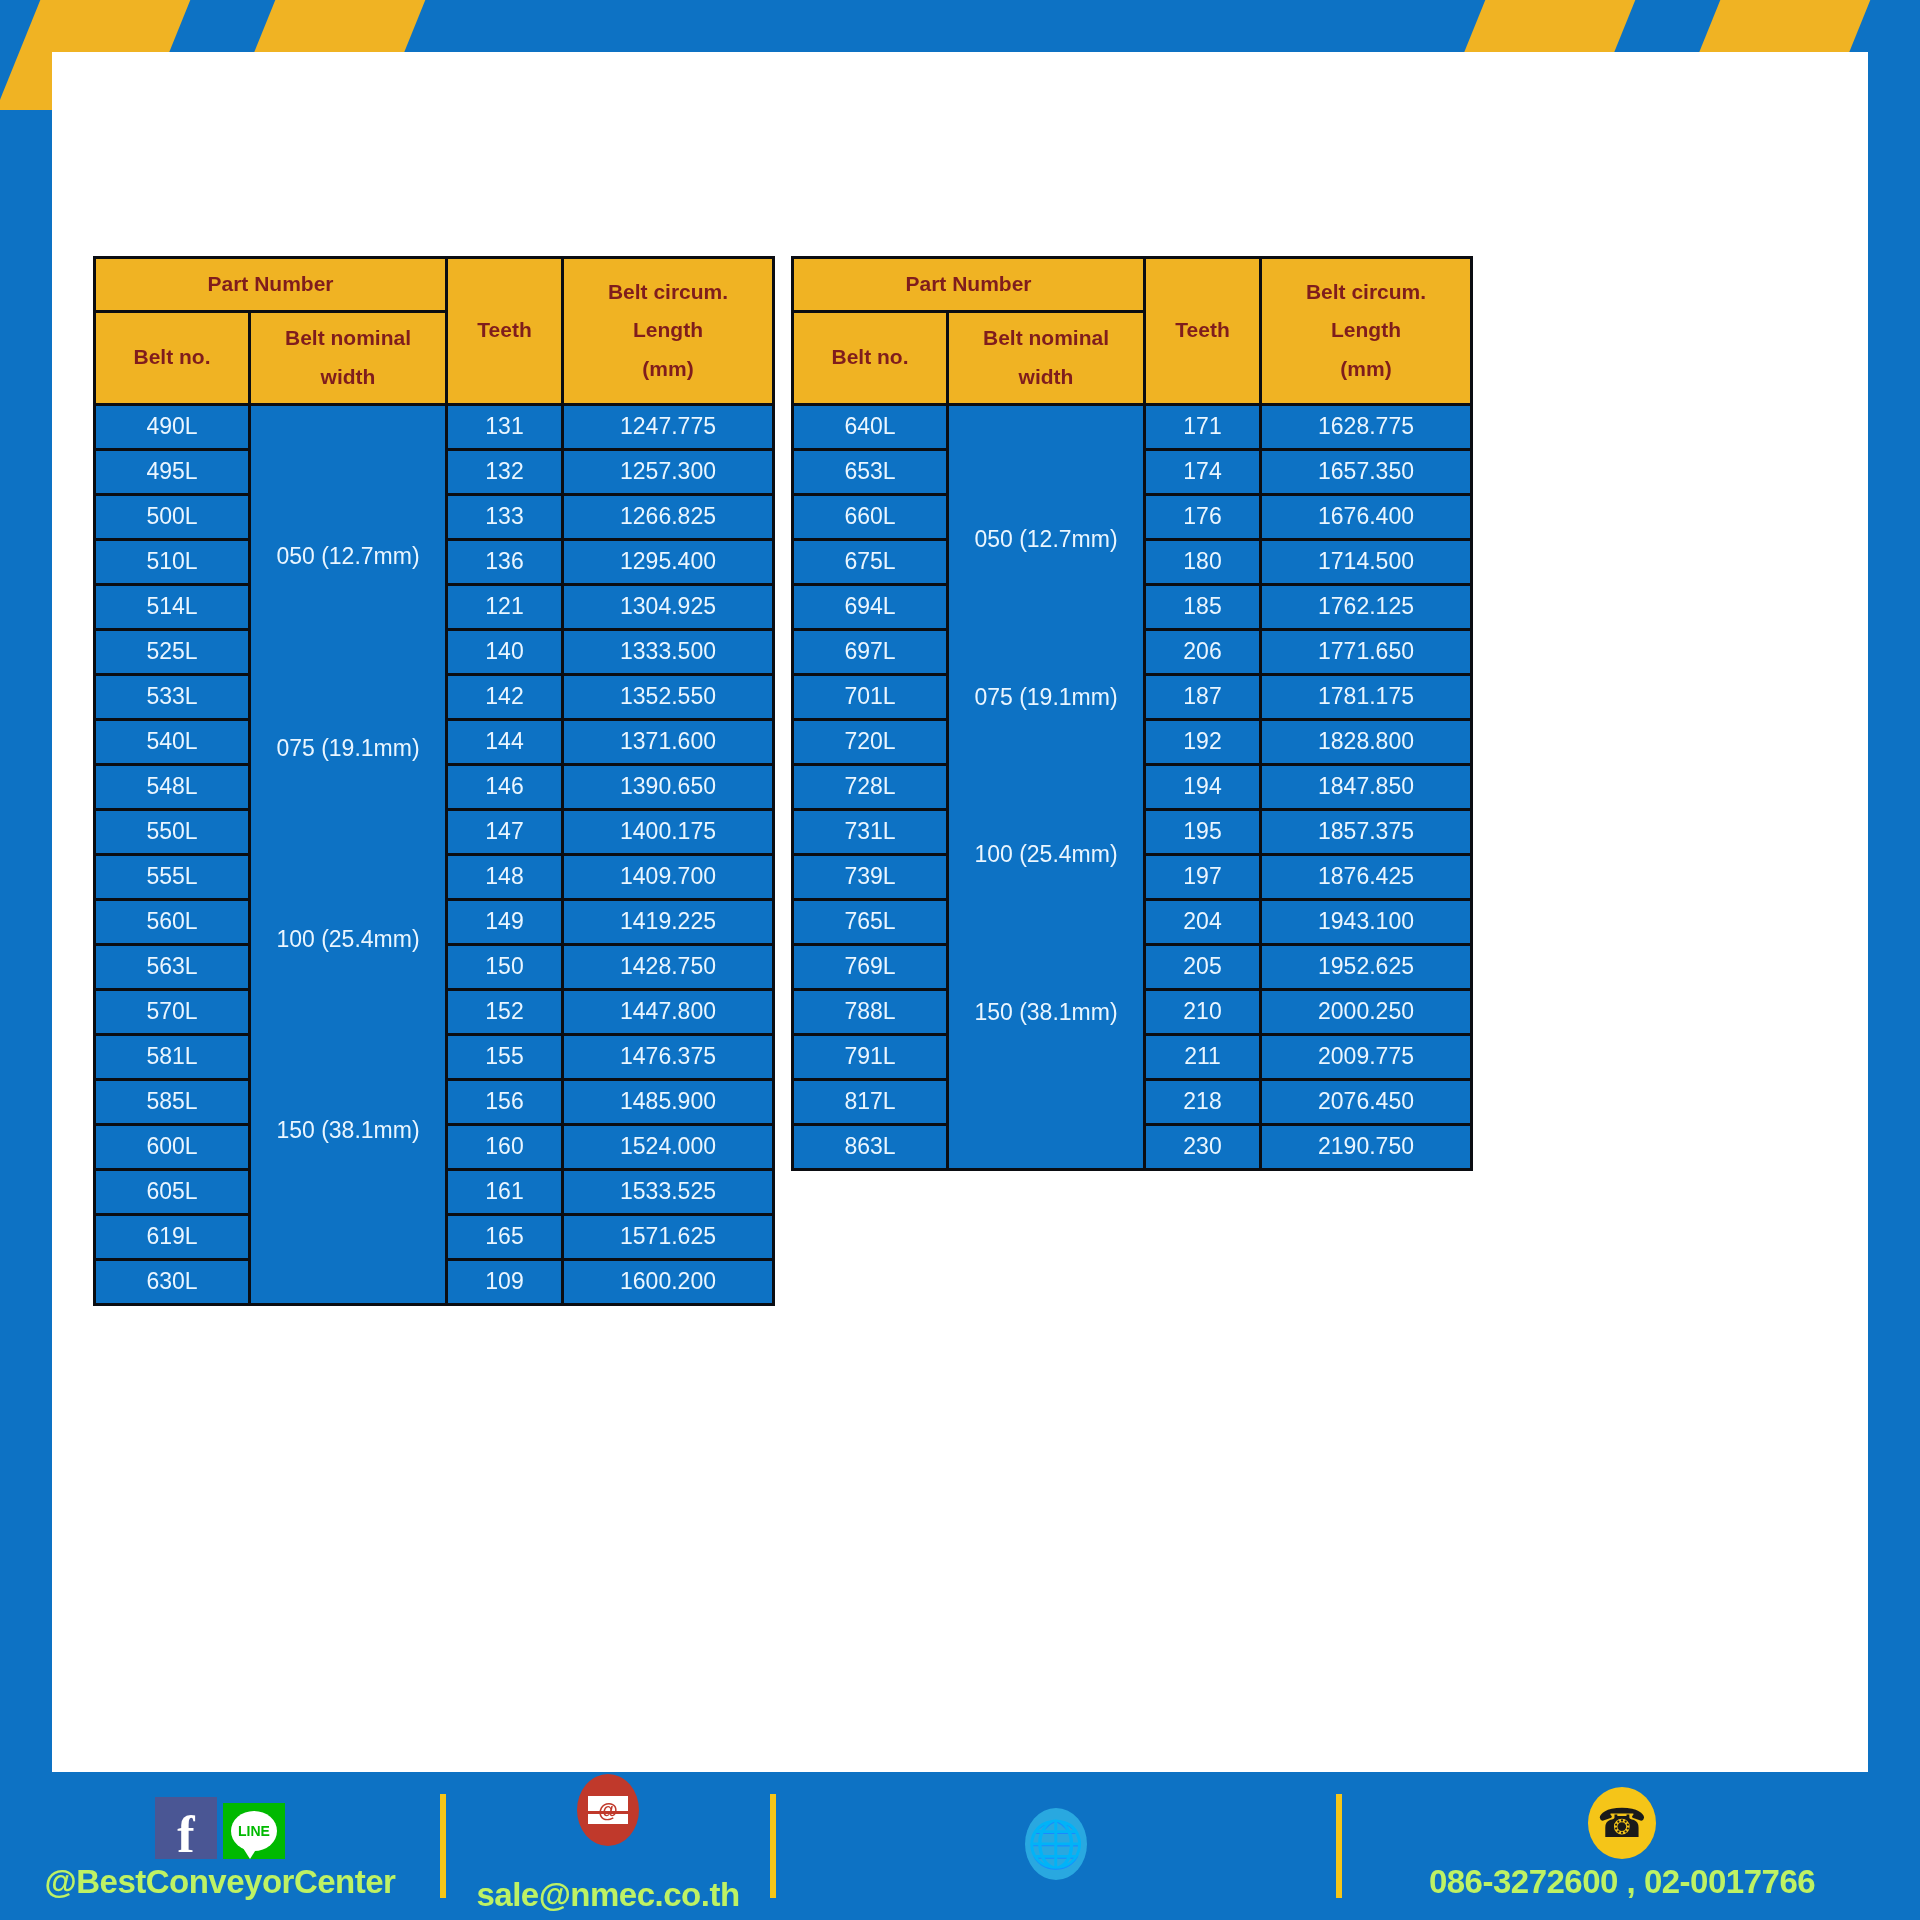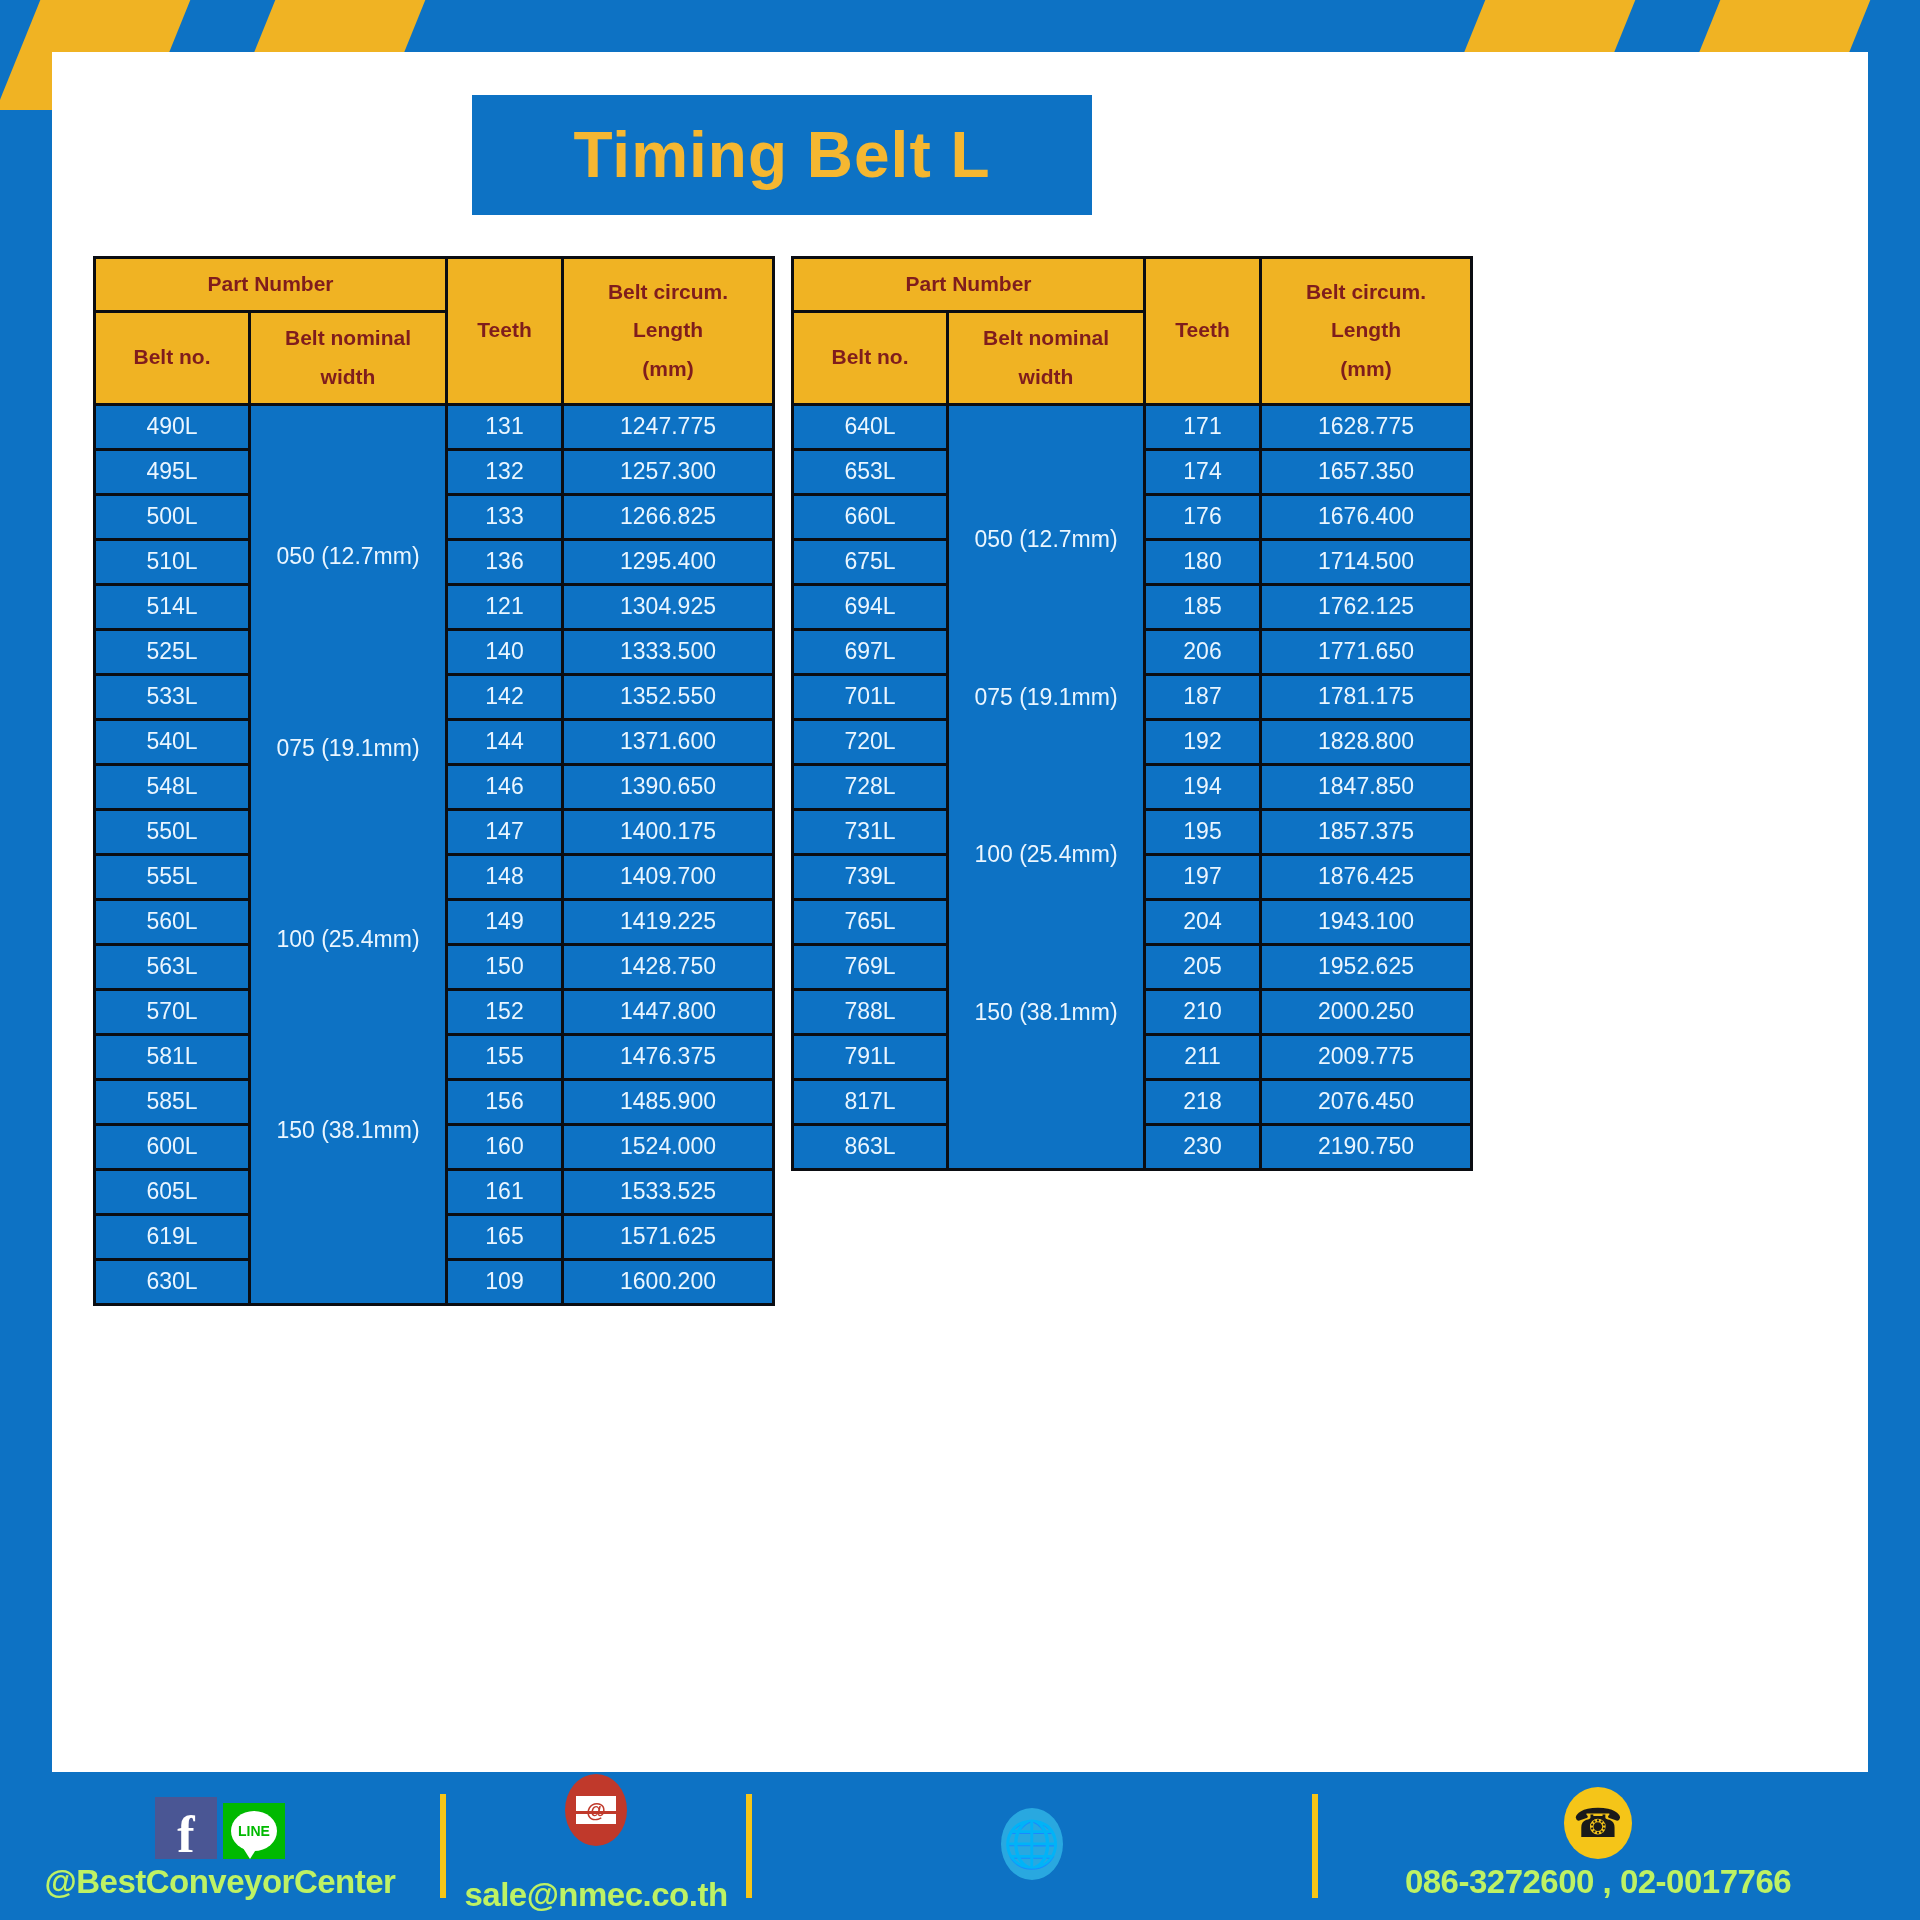--- a/index.html
+++ b/index.html
@@ -127,21 +127,21 @@
     align-items: center;
   }
   .fcell {
     display: flex;
     flex-direction: column;
     align-items: center;
     justify-content: center;
     position: relative;
   }
   .fcell.c1 { width: 440px; }
-  .fcell.c2 { width: 300px; gap: 26px; }
+  .fcell.c2 { width: 324px; gap: 26px; }
   .fcell.c3 { width: 560px; }
   .fcell.c4 { width: 560px; }
   .fdiv {
     width: 6px; height: 104px;
     background: #f5c518;
   }
   .ficons { display: flex; gap: 6px; align-items: flex-end; height: 68px; }
   .ftext {
     color: #bef264;
     font-size: 33px;
@@ -212,23 +212,20 @@
   <div class="topbar-mask"></div>
 
   <div class="canvas">
     <svg class="watermark" viewBox="0 0 100 100">
       <path d="M20 35 L55 12 L72 26 L44 44 L62 44 L62 60 L30 60 L30 48 Z" fill="#0d72c4"></path>
       <path d="M26 62 L70 62 L70 78 L40 78 L40 90 L22 78 Z" fill="#0d72c4"></path>
       <path d="M68 20 L86 34 L86 70 L70 58 Z" fill="#0d72c4"></path>
     </svg>
   </div>
 
-  <div class="title-band">
-    <span class="title-text">Timing Belt L</span>
-  </div>
 
   <div class="tbl-wrap left">
     <table class="belt">
       <colgroup>
         <col class="c-beltno">
           <col class="c-width">
           <col class="c-teeth">
           <col class="c-len">
       </colgroup>
       <thead>

